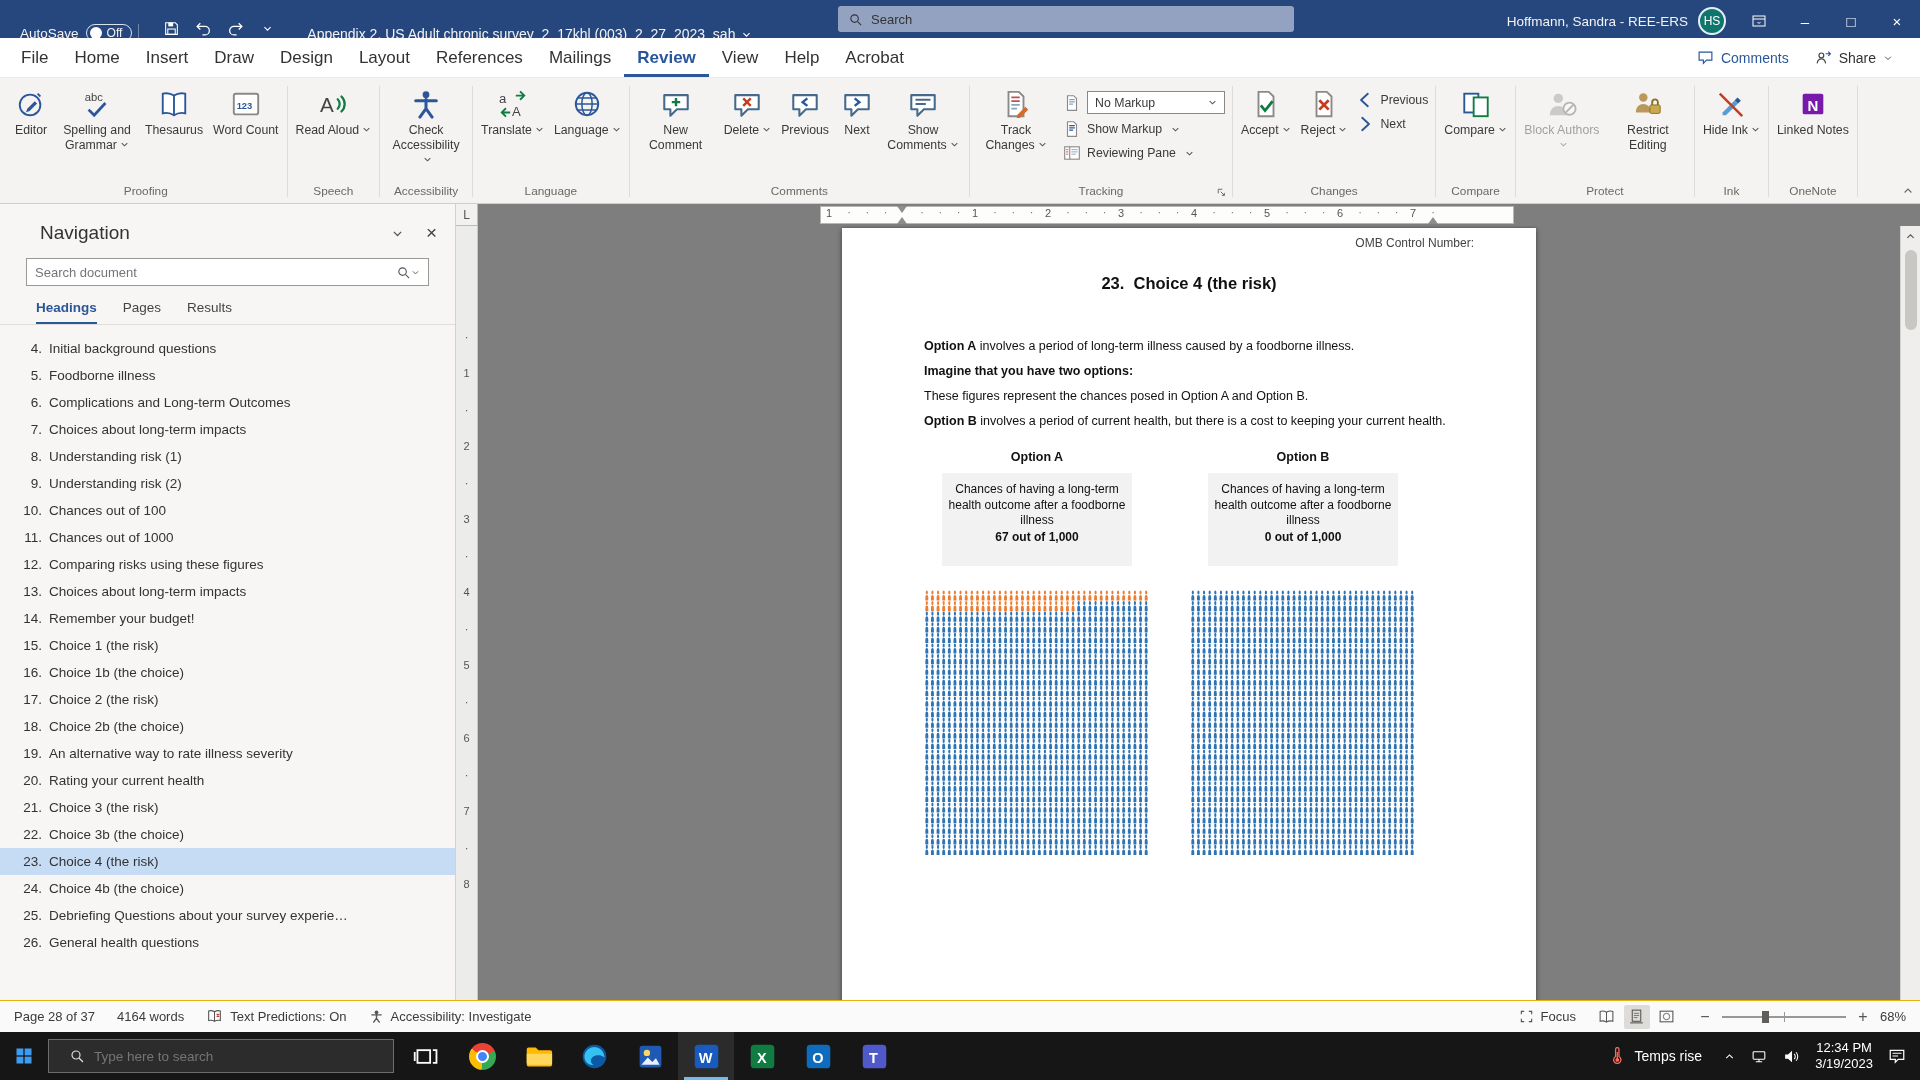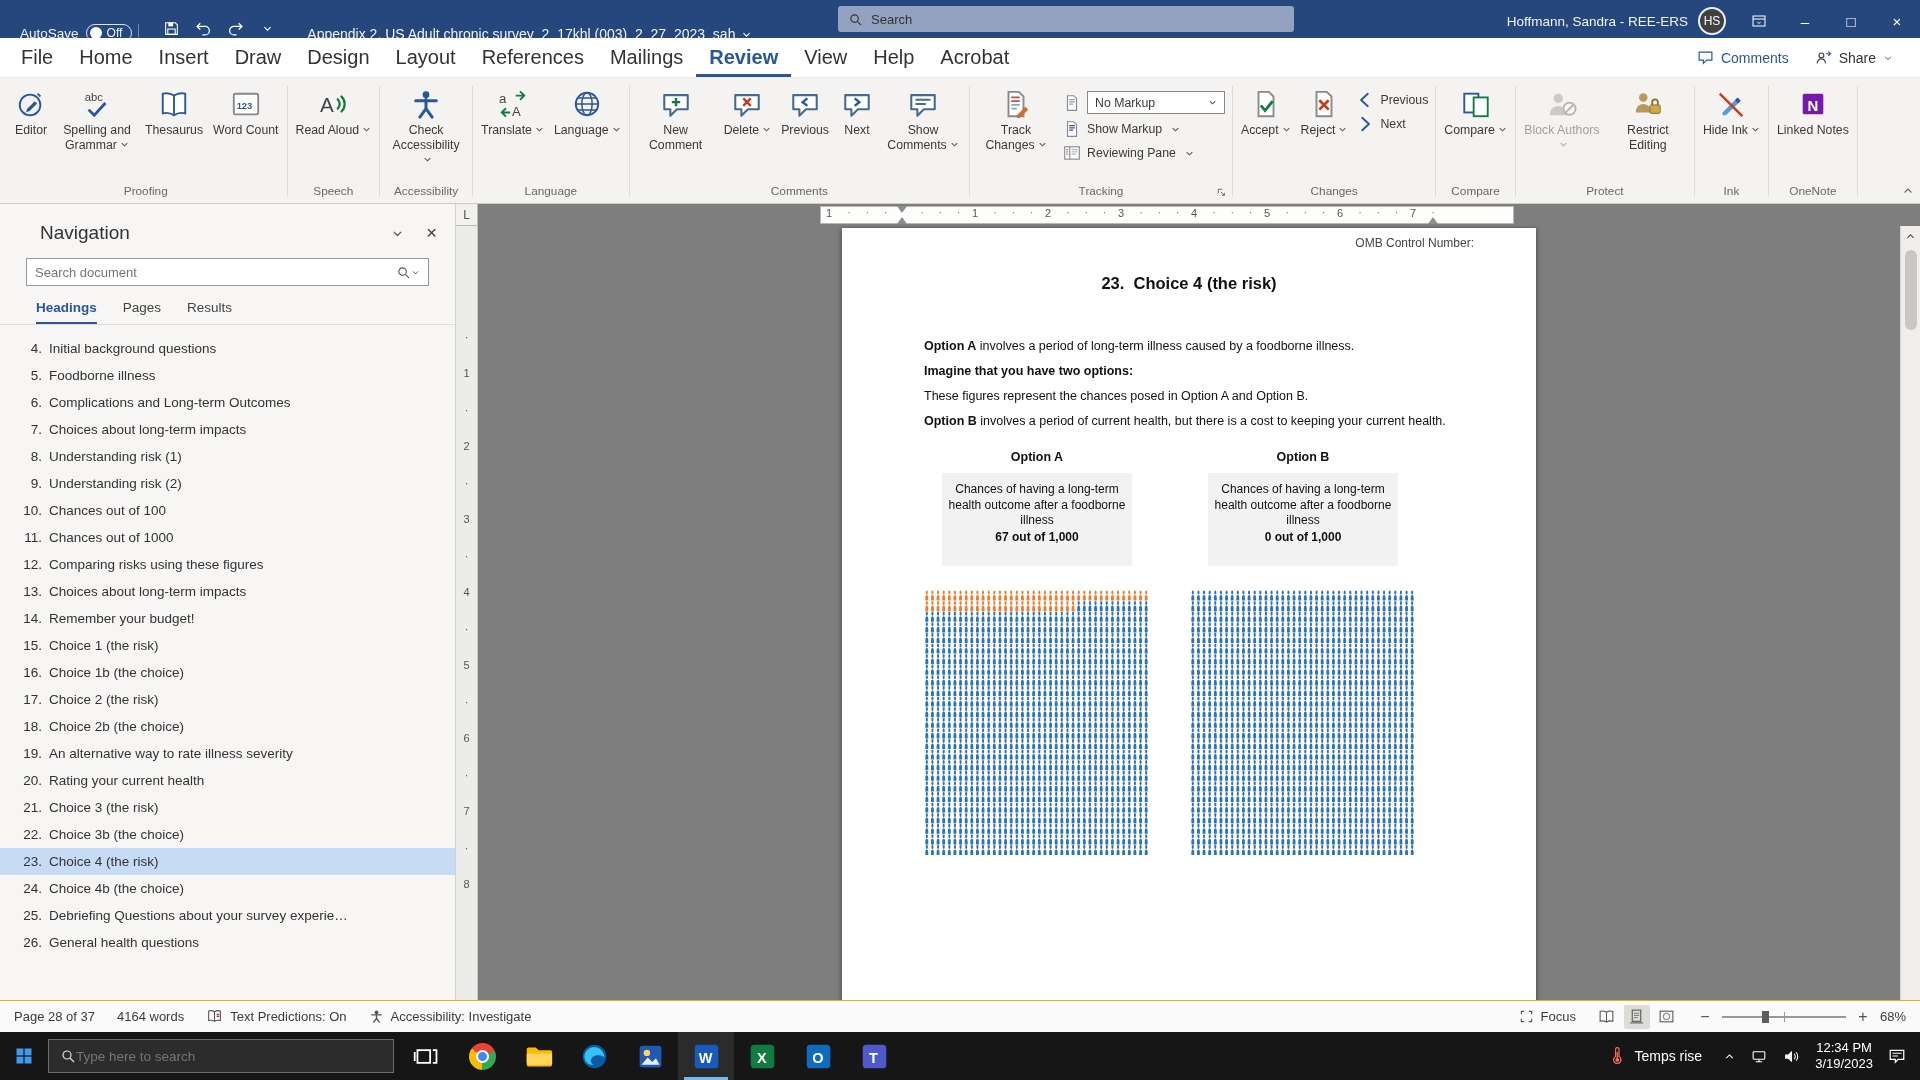--- a/index.html
+++ b/index.html
@@ -14,27 +14,27 @@
   .autosave{display:flex;align-items:center;gap:7px;font-size:13.5px}
   .aspill{display:flex;align-items:center;gap:5px;border:1px solid #dbe2ee;border-radius:10px;padding:1px 9px 1px 3px;font-size:12px}
   .aknob{width:12px;height:12px;border-radius:50%;background:#fff}
   .qat{display:flex;align-items:center;gap:4px;margin-left:12px;color:#fff}
   .qbtn{width:28px;height:28px;display:flex;align-items:center;justify-content:center;border-radius:3px}
   .tsep{width:1px;height:18px;background:rgba(255,255,255,.35);margin:0 6px}
   .doctitle{display:flex;align-items:center;gap:6px;margin-left:26px;font-size:14px;white-space:nowrap}
   .tsearch-pill{position:absolute;left:838px;top:6px;width:456px;height:26px;background:#93a2c0;border-radius:3px;display:flex;align-items:center;gap:8px;padding:0 10px;color:#333;font-size:13px}
   .tright{margin-left:auto;display:flex;align-items:center;height:100%}
   .username{font-size:13.5px;margin-right:10px;white-space:nowrap}
-  .avatar{width:28px;height:28px;border-radius:50%;background:#404040;border:2px solid #e8eef7;color:#fff;font-size:12px;display:flex;align-items:center;justify-content:center;margin-right:10px}
+  .avatar{width:28px;height:28px;border-radius:50%;background:#0f766e;border:2px solid #e8eef7;color:#fff;font-size:12px;display:flex;align-items:center;justify-content:center;margin-right:10px}
   .winbtn{width:46px;height:38px;display:flex;align-items:center;justify-content:center;color:#fff;font-size:15px}
 
   
   .menubar{position:absolute;top:38px;left:0;right:0;height:40px;background:#fff;display:flex;align-items:stretch;padding:0 8px;border-bottom:1px solid #ebebeb}
   .mtabs{display:flex;align-items:stretch}
-  .mtab{padding:16px 13px;display:flex;align-items:center;font-size:20px;color:#333}
+  .mtab{padding:16px 13px;display:flex;align-items:center;font-size:17px;color:#333}
   .mtab.active{color:#2b579a;font-weight:700;box-shadow:inset 0 -3px 0 #2b579a}
   .mright{margin-left:auto;display:flex;align-items:center;gap:4px;padding-right:8px}
   .mrbtn{display:flex;align-items:center;gap:7px;padding:5px 11px;border-radius:3px;font-size:14px;color:#2b579a}
   .mrbtn.share{color:#333}
 
   
   .ribbon{position:absolute;top:78px;left:0;right:0;height:126px;background:#f4f3f1;border-bottom:1px solid #cfcdca;display:flex;align-items:stretch;padding:2px 26px 0 6px;overflow:hidden}
   .rgroup{display:flex;flex-direction:column;position:relative;padding:2px 2px 0}
   .rgroup-content{flex:1;display:flex;align-items:flex-start}
   .rgroup-label{text-align:center;font-size:11.8px;color:#6a6865;padding:1px 8px 5px;white-space:nowrap}
@@ -109,21 +109,21 @@
   .vb.active{background:#dedcd8}
   .zoom{display:flex;align-items:center;gap:10px}
   .zoomtrack{width:124px;height:2px;background:#9a9894;position:relative}
   .zoomnotch{position:absolute;left:50%;top:-4px;width:1px;height:10px;background:#9a9894}
   .zoomthumb{position:absolute;left:40px;top:-5px;width:7px;height:12px;background:#605e5c}
   .zbtn{font-size:16px;color:#555;width:14px;text-align:center}
 
   
   .taskbar{position:absolute;top:1032px;left:0;right:0;height:48px;background:#161616;display:flex;align-items:center;color:#fff}
   .tstart{width:48px;height:48px;display:flex;align-items:center;justify-content:center}
-  .tsearchbox{width:346px;height:34px;background:#2c2c2c;border:1px solid #6d6d6d;display:flex;align-items:center;padding:0 11px;margin-right:4px}
+  .tsearchbox{width:346px;height:34px;background:#2c2c2c;border:1px solid #6d6d6d;display:flex;align-items:center;gap:9px;padding:0 20px;margin-right:4px}
   .tsearchbox input{flex:1;background:transparent;border:none;outline:none;color:#ddd;font-size:13.5px;font-family:inherit}
   .tapps{display:flex;align-items:stretch;height:48px}
   .tapp{width:56px;display:flex;align-items:center;justify-content:center;position:relative}
   .tapp.active{background:#2b2b2b}
   .tapp.active::after{content:"";position:absolute;left:6px;right:6px;bottom:0;height:3px;background:#76b9ed}
   .chrome{width:27px;height:27px;border-radius:50%;background:conic-gradient(from -55deg,#ea4335 0 33.3%,#34a853 0 66.6%,#fbbc05 0 100%);position:relative}
   .chrome::after{content:"";position:absolute;inset:7px;border-radius:50%;background:#4285f4;border:2.5px solid #fff}
   .tray{margin-left:auto;display:flex;align-items:center;gap:15px;padding-right:14px;height:100%}
   .weather{display:flex;align-items:center;gap:8px;font-size:14px;padding:0 6px;height:100%}
   .clock{text-align:center;font-size:13px;line-height:16px;white-space:nowrap}

